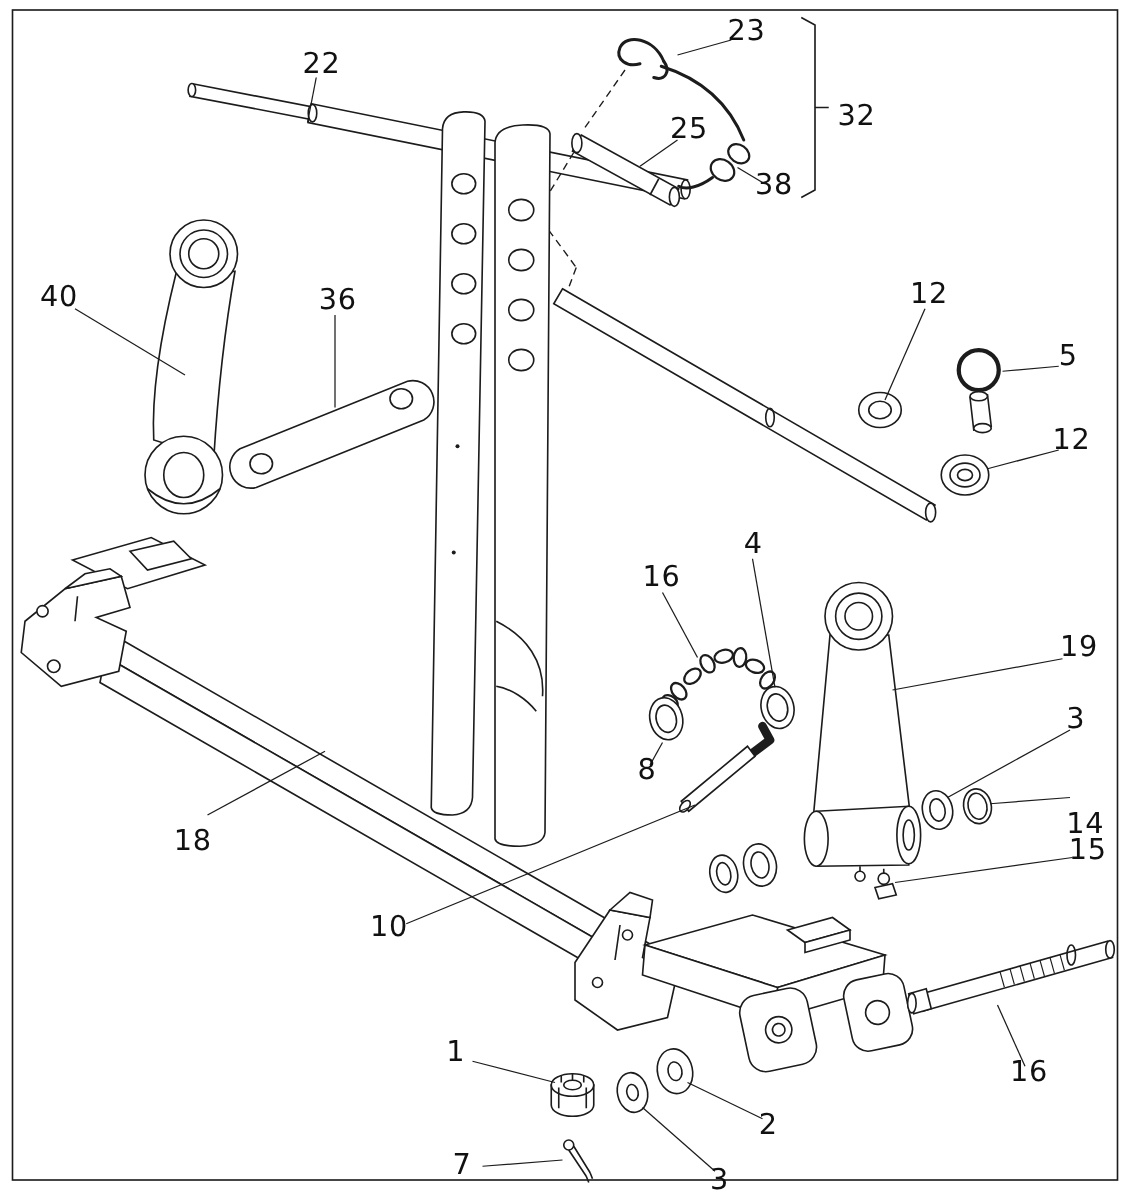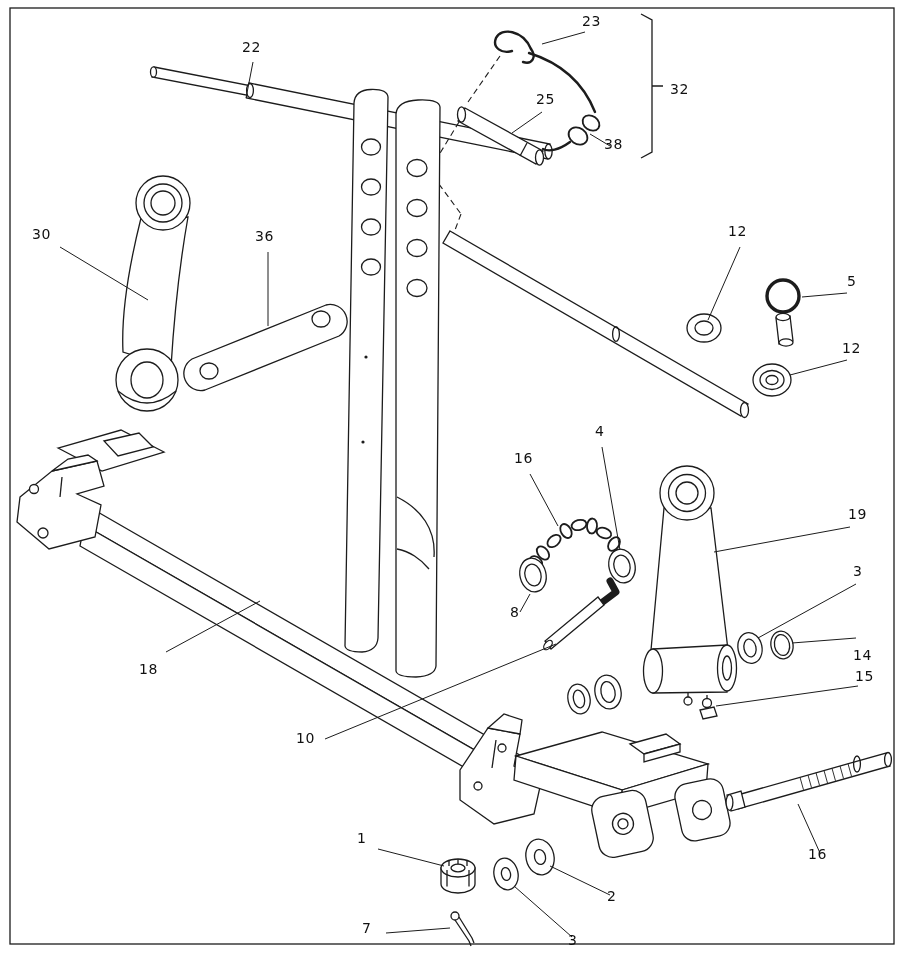--- a/index.html
+++ b/index.html
@@ -9,21 +9,21 @@
   .ln{fill:none;stroke:#1c1c1c;stroke-width:1.3;}
   .fw{fill:#fff;stroke:#1c1c1c;stroke-width:1.3;}
   .dash{stroke-dasharray:6 4;stroke-width:1.1;}
   .cable{fill:none;stroke:#1c1c1c;stroke-width:2.4;stroke-linecap:round;}
   .chainlink{fill:none;stroke:#1c1c1c;stroke-width:1.8;}
   .ring5{fill:none;stroke:#1c1c1c;stroke-width:3.4;}
   .handle{fill:none;stroke:#1c1c1c;stroke-width:7;stroke-linecap:round;stroke-linejoin:round;}
   .leader{stroke:#1c1c1c;stroke-width:1;}
   .dot{fill:#1c1c1c;stroke:none;}
   .thread{stroke:#1c1c1c;stroke-width:.9;}
-  .callout{position:absolute;font-size:14px;color:#111;line-height:1;letter-spacing:.5px;}
+  .callout{position:absolute;font-size:23px;color:#111;line-height:1;letter-spacing:.5px;}
   .watermark{position:absolute;left:64px;top:402px;white-space:nowrap;pointer-events:none;
              font-family:"Liberation Serif",serif;font-weight:bold;font-size:112px;
              letter-spacing:1px;color:#8d9499;opacity:.42;}
 </style>
 </head>
 <body>
 
 <div class="stage">
 
 <svg width="900" height="953" viewBox="0 0 900 953">
@@ -277,21 +277,21 @@
     <line class="leader" x1="386" y1="933" x2="450" y2="928"></line>
   </g>
 </svg>
 
 
 <div class="callout" style="left:242px;top:40px">22</div>
 <div class="callout" style="left:582px;top:14px">23</div>
 <div class="callout" style="left:670px;top:82px">32</div>
 <div class="callout" style="left:536px;top:92px">25</div>
 <div class="callout" style="left:604px;top:137px">38</div>
-<div class="callout" style="left:32px;top:227px">30</div>
+<div class="callout" style="left:32px;top:227px">40</div>
 <div class="callout" style="left:255px;top:229px">36</div>
 <div class="callout" style="left:728px;top:224px">12</div>
 <div class="callout" style="left:847px;top:274px">5</div>
 <div class="callout" style="left:842px;top:341px">12</div>
 <div class="callout" style="left:595px;top:424px">4</div>
 <div class="callout" style="left:514px;top:451px">16</div>
 <div class="callout" style="left:848px;top:507px">19</div>
 <div class="callout" style="left:853px;top:564px">3</div>
 <div class="callout" style="left:853px;top:648px">14</div>
 <div class="callout" style="left:855px;top:669px">15</div>

